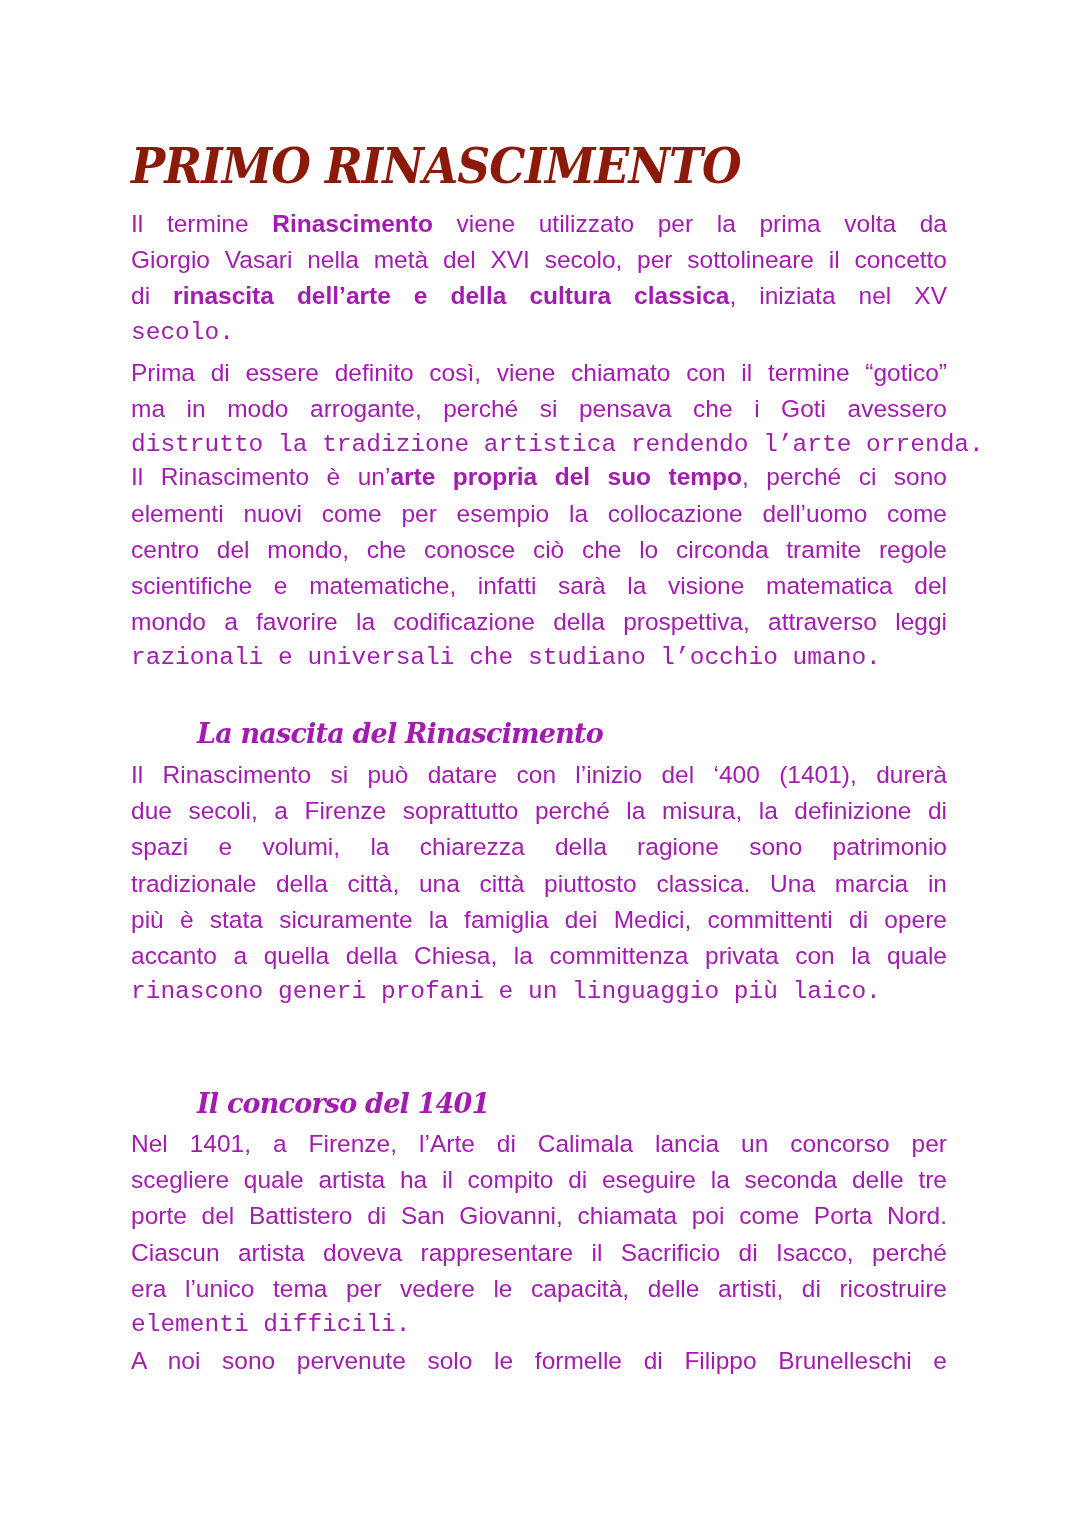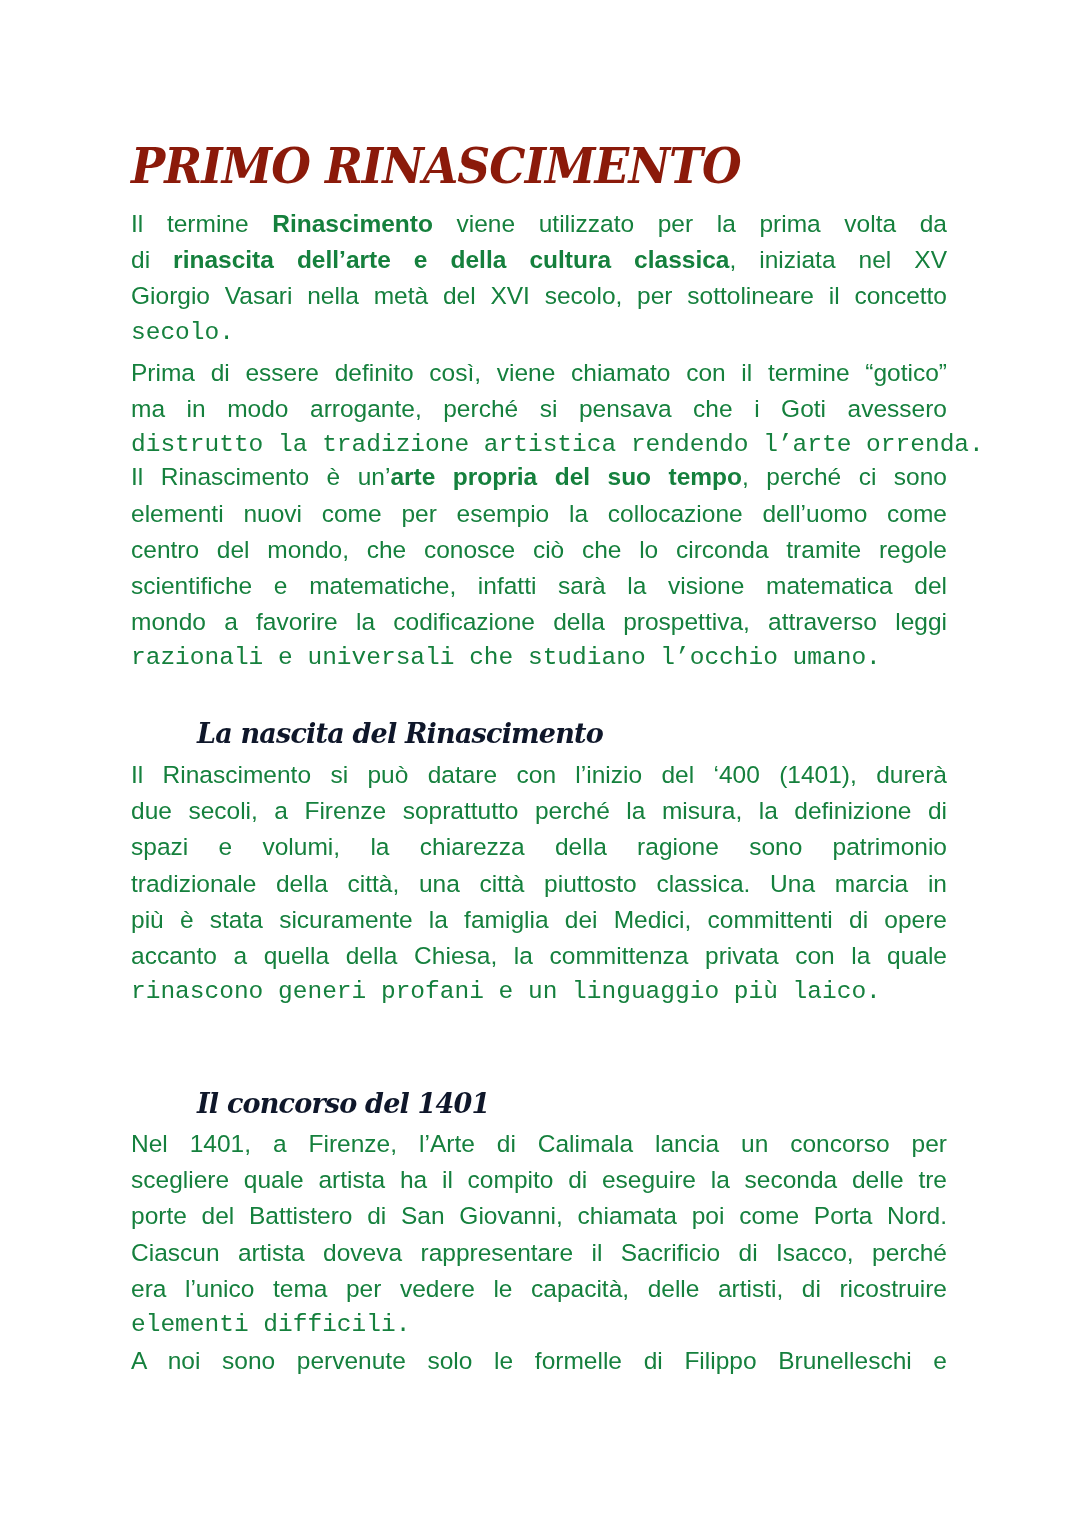--- a/index.html
+++ b/index.html
@@ -36,21 +36,21 @@
       transform-origin: left center;
     }
     .para {
       position: absolute;
       left: 0;
       width: 816px;
       margin: 0;
       font-family: "Liberation Sans", sans-serif;
       font-size: 24.5px;
       line-height: 36.2px;
-      color: #15803d;
+      color: #a21caf;
       text-align: justify;
     }
     .para .line {
       display: block;
       text-align: justify;
       text-align-last: justify;
       height: 36.2px;
       white-space: nowrap;
     }
     .para .line.last {
@@ -60,35 +60,35 @@
     .para b { font-weight: bold; }
     .subhead {
       position: absolute;
       left: 66px;
       margin: 0;
       font-family: "DejaVu Serif", serif;
       font-style: italic;
       font-weight: bold;
       font-size: 27px;
       line-height: 36px;
-      color: #0f172a;
+      color: #a21caf;
       letter-spacing: -0.8px;
       white-space: nowrap;
     }
   </style>
 </head>
 <body>
 
 <div class="page">
   <h1 class="title">PRIMO RINASCIMENTO</h1>
 
   <div class="para" style="top:206px;">
       <span class="line"><span>Il termine </span><b>Rinascimento</b><span> viene utilizzato per la prima volta da</span></span>
+      <span class="line"><span>Giorgio Vasari nella metà del XVI secolo, per sottolineare il concetto</span></span>
       <span class="line"><span>di </span><b>rinascita dell’arte e della cultura classica</b><span>, iniziata nel XV</span></span>
-      <span class="line"><span>Giorgio Vasari nella metà del XVI secolo, per sottolineare il concetto</span></span>
       <span class="line last"><span>secolo.</span></span>
     </div>
   <div class="para" style="top:355px;">
       <span class="line"><span>Prima di essere definito così, viene chiamato con il termine “gotico”</span></span>
       <span class="line"><span>ma in modo arrogante, perché si pensava che i Goti avessero</span></span>
       <span class="line last"><span>distrutto la tradizione artistica rendendo l’arte orrenda.</span></span>
     </div>
   <div class="para" style="top:459.4px;">
       <span class="line"><span>Il Rinascimento è un’</span><b>arte propria del suo tempo</b><span>, perché ci sono</span></span>
       <span class="line"><span>elementi nuovi come per esempio la collocazione dell’uomo come</span></span>

